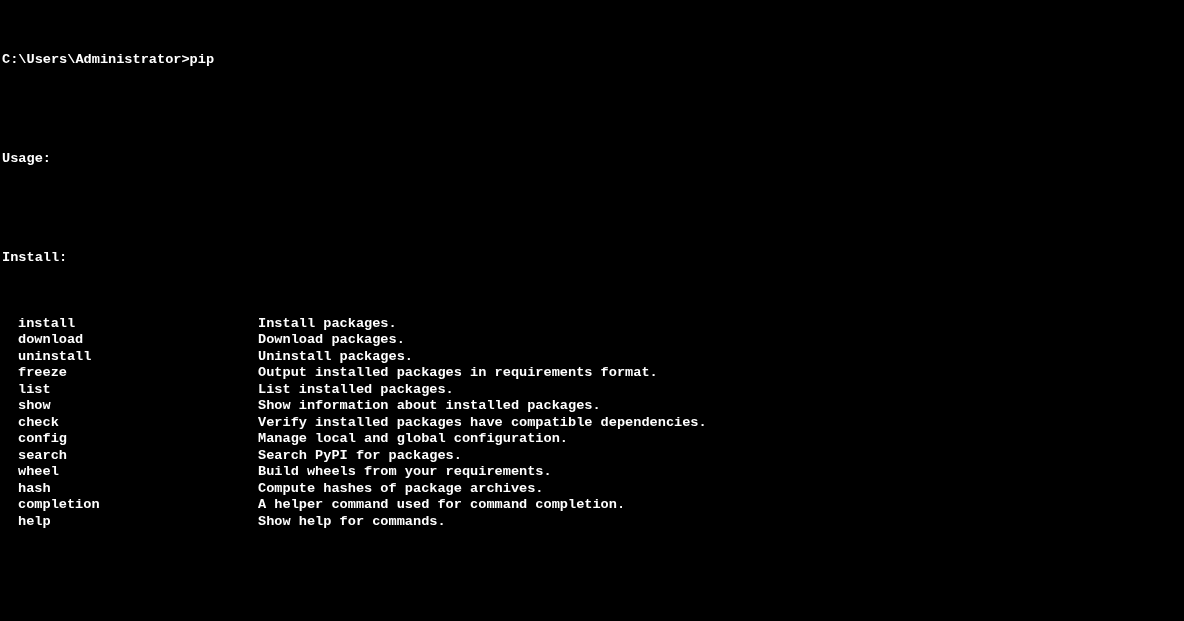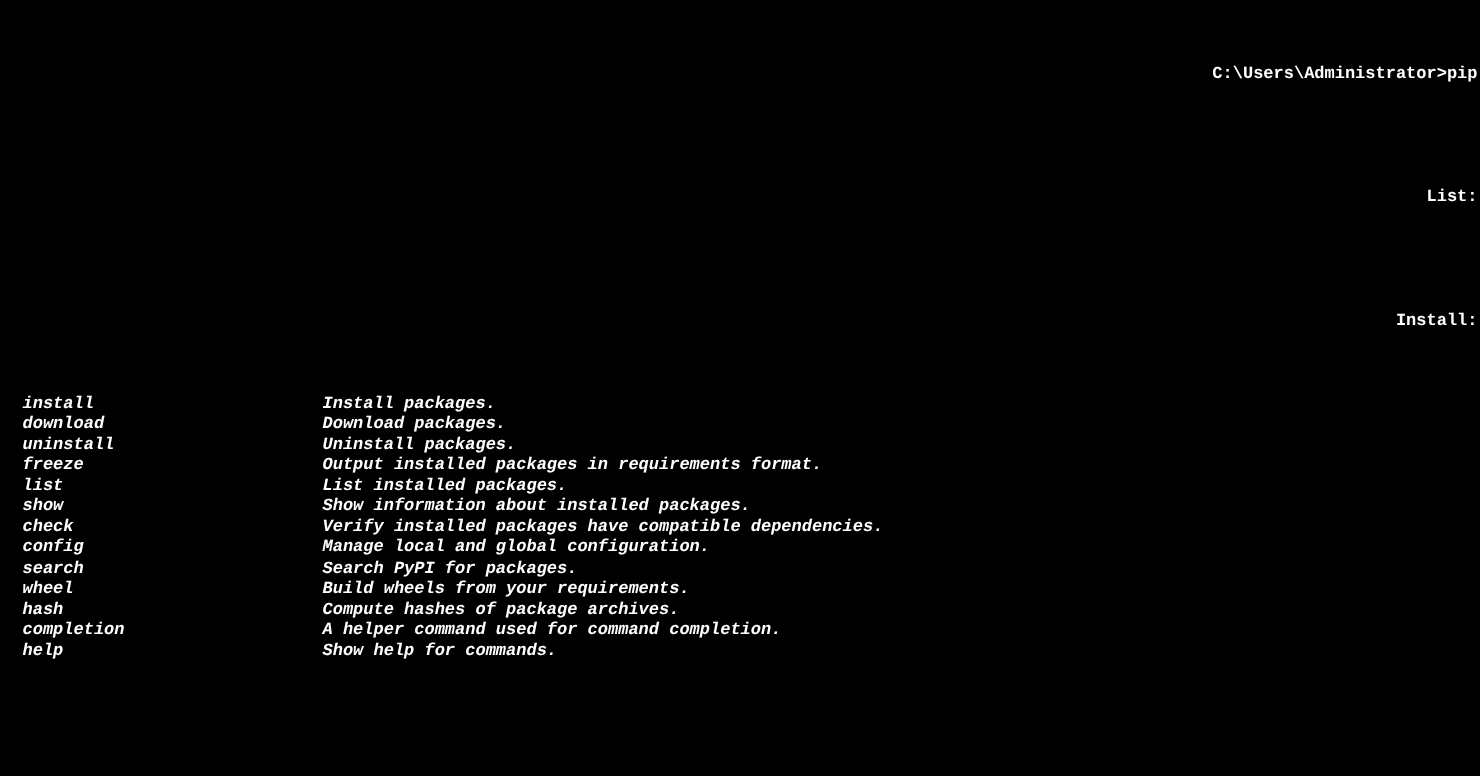--- a/index.html
+++ b/index.html
@@ -16,45 +16,43 @@
     font-weight: bold;
   }
   .terminal {
     padding: 2px;
     white-space: pre;
     position: relative;
   }
   .line {
     display: block;
     white-space: pre;
-    text-align: right;
   }
   .two-col {
     display: flex;
-    font-style: italic;
   }
   .col-cmd {
     width: 240px;
     padding-left: 16px;
     white-space: pre;
   }
   .col-desc {
     flex: 1;
     white-space: pre-wrap;
   }
   .indent1 { padding-left: 16px; }
 </style>
 </head>
 <body>
 
 <div class="terminal">
 
   <span class="line">C:\Users\Administrator&gt;pip</span>
   <span class="line"> </span>
-  <span class="line">List:</span>
+  <span class="line">Usage:</span>
   <span class="line"> </span>
   <span class="line">Install:</span>
 
   <div id="commands-container"><div class="two-col"><span class="col-cmd">install</span><span class="col-desc">Install packages.</span></div><div class="two-col"><span class="col-cmd">download</span><span class="col-desc">Download packages.</span></div><div class="two-col"><span class="col-cmd">uninstall</span><span class="col-desc">Uninstall packages.</span></div><div class="two-col"><span class="col-cmd">freeze</span><span class="col-desc">Output installed packages in requirements format.</span></div><div class="two-col"><span class="col-cmd">list</span><span class="col-desc">List installed packages.</span></div><div class="two-col"><span class="col-cmd">show</span><span class="col-desc">Show information about installed packages.</span></div><div class="two-col"><span class="col-cmd">check</span><span class="col-desc">Verify installed packages have compatible dependencies.</span></div><div class="two-col"><span class="col-cmd">config</span><span class="col-desc">Manage local and global configuration.</span></div><div class="two-col"><span class="col-cmd">search</span><span class="col-desc">Search PyPI for packages.</span></div><div class="two-col"><span class="col-cmd">wheel</span><span class="col-desc">Build wheels from your requirements.</span></div><div class="two-col"><span class="col-cmd">hash</span><span class="col-desc">Compute hashes of package archives.</span></div><div class="two-col"><span class="col-cmd">completion</span><span class="col-desc">A helper command used for command completion.</span></div><div class="two-col"><span class="col-cmd">help</span><span class="col-desc">Show help for commands.</span></div></div>
 
   
   
 
   
 

